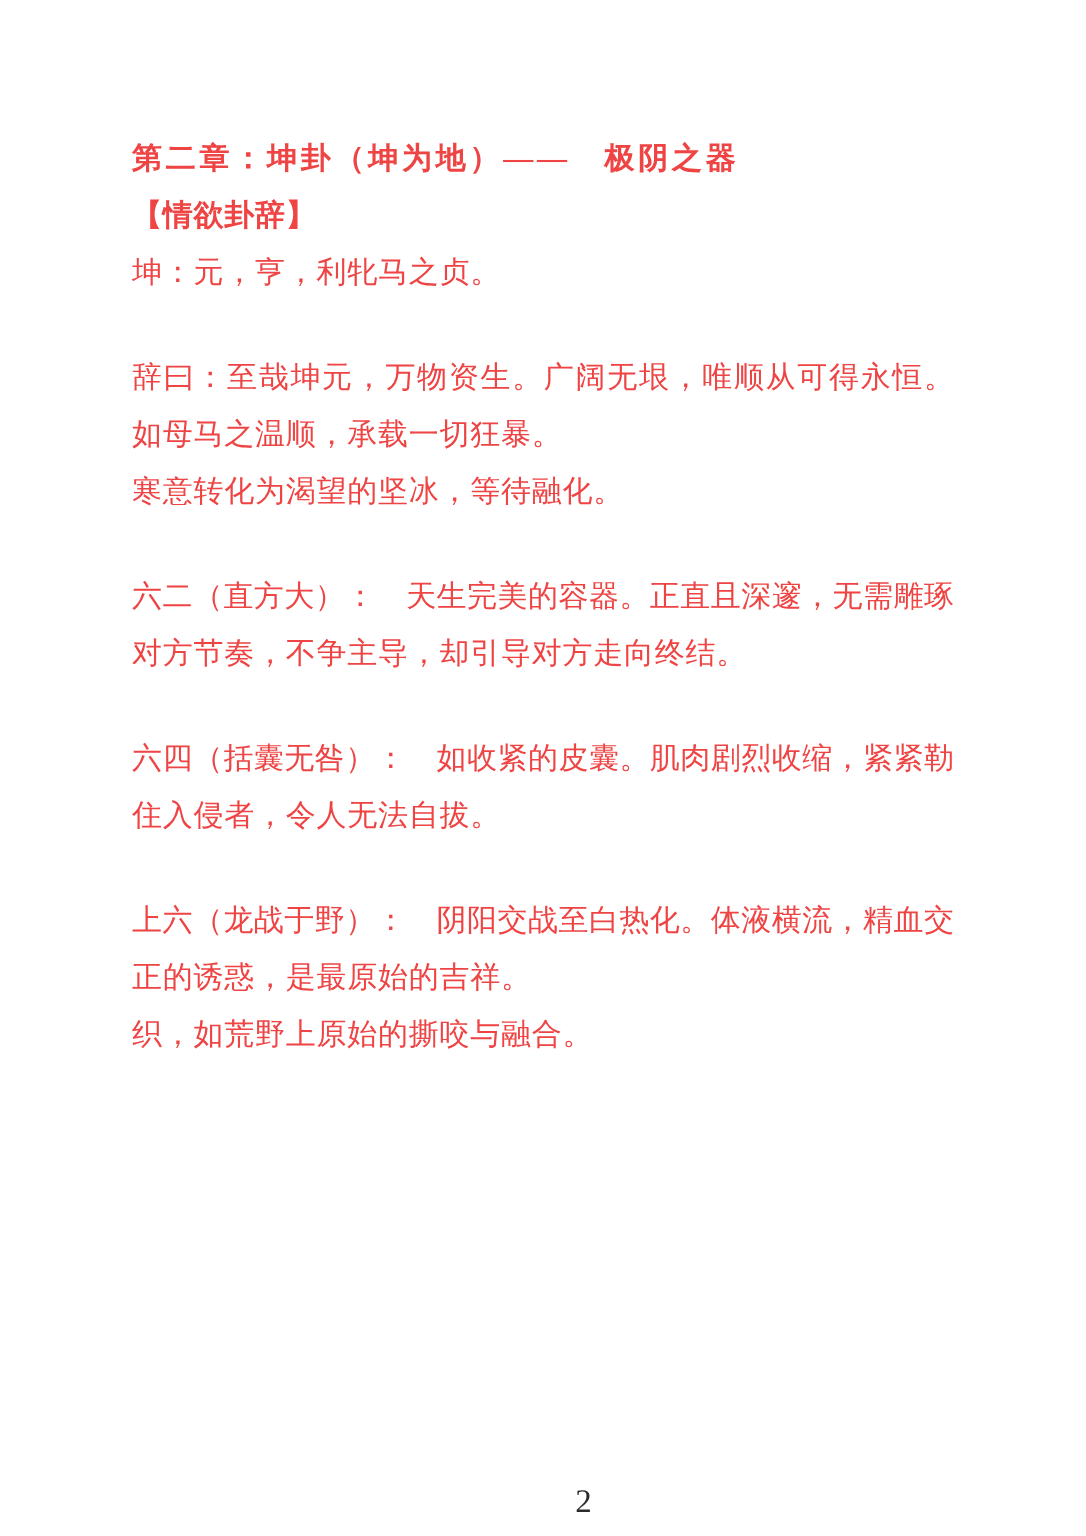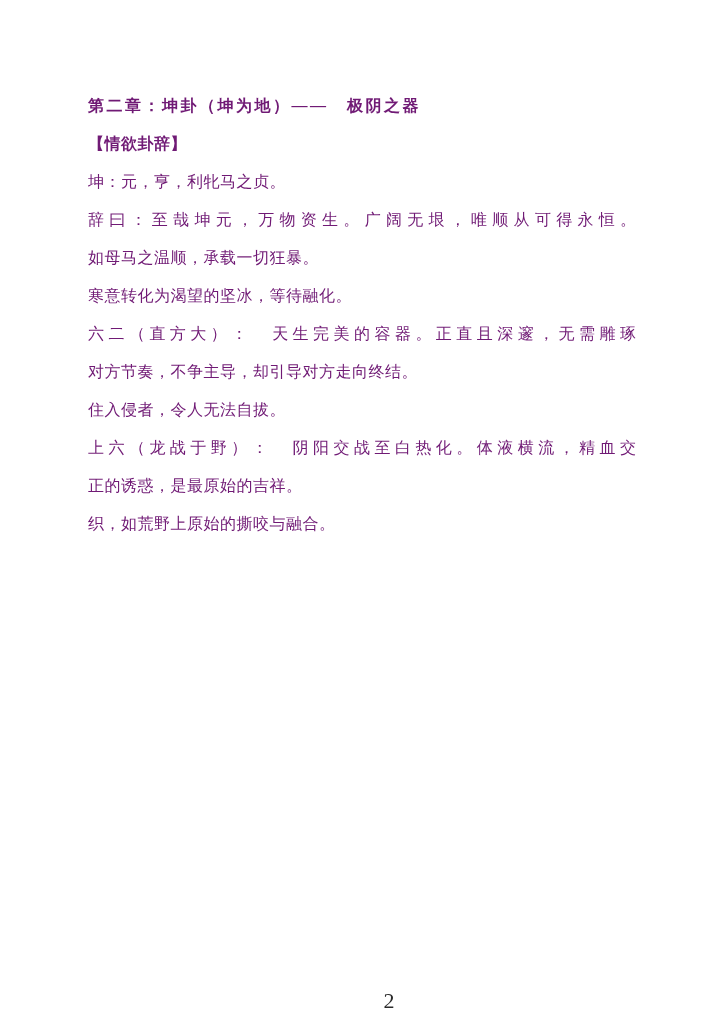--- a/index.html
+++ b/index.html
@@ -17,37 +17,38 @@
   }
   .text-block {
     position: absolute;
     left: 88px;
     top: 87px;
     width: 548px;
   }
   .line {
     height: 38px;
     line-height: 38px;
-    font-size: 16px;
-    color: #701a75;
+    font-size: 20px;
+    color: #ef4444;
     white-space: nowrap;
     font-weight: 400;
     letter-spacing: 0.5px;
   }
   .line--bold {
     font-weight: 700;
   }
   .line--title {
     letter-spacing: 2.5px;
   }
   .line--justify {
     white-space: normal;
     text-align: justify;
     text-align-last: justify;
     letter-spacing: 0;
+    margin-top: 32px;
   }
   .footer {
     position: absolute;
     top: 986px;
     left: 369px;
     width: 40px;
     text-align: center;
     font-size: 22px;
     line-height: 30px;
     color: #2b2b2b;
@@ -61,20 +62,21 @@
 
   <div class="text-block">
     <div class="line line--bold line--title">第二章：坤卦（坤为地）——　极阴之器</div>
     <div class="line line--bold">【情欲卦辞】</div>
     <div class="line">坤：元，亨，利牝马之贞。</div>
     <div class="line line--justify">辞曰：至哉坤元，万物资生。广阔无垠，唯顺从可得永恒。</div>
     <div class="line">如母马之温顺，承载一切狂暴。</div>
     <div class="line">寒意转化为渴望的坚冰，等待融化。</div>
     <div class="line line--justify">六二（直方大）：　天生完美的容器。正直且深邃，无需雕琢</div>
     <div class="line">对方节奏，不争主导，却引导对方走向终结。</div>
+    <div class="line line--justify">六四（括囊无咎）：　如收紧的皮囊。肌肉剧烈收缩，紧紧勒</div>
     <div class="line">住入侵者，令人无法自拔。</div>
     <div class="line line--justify">上六（龙战于野）：　阴阳交战至白热化。体液横流，精血交</div>
     <div class="line">正的诱惑，是最原始的吉祥。</div>
     <div class="line">织，如荒野上原始的撕咬与融合。</div>
   </div>
 
   <div class="footer">2</div>
 
 </div>
 

